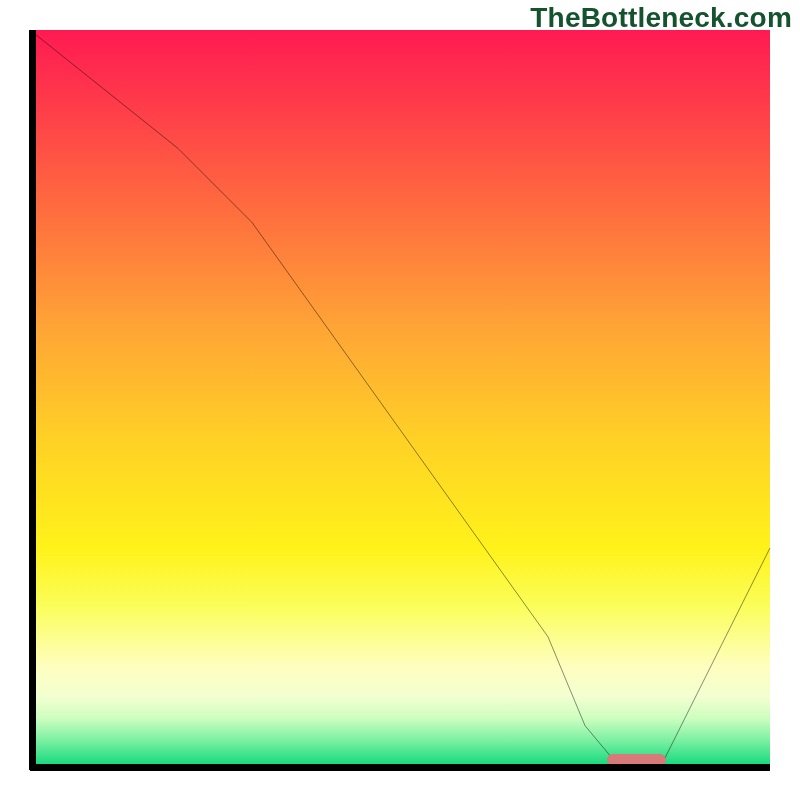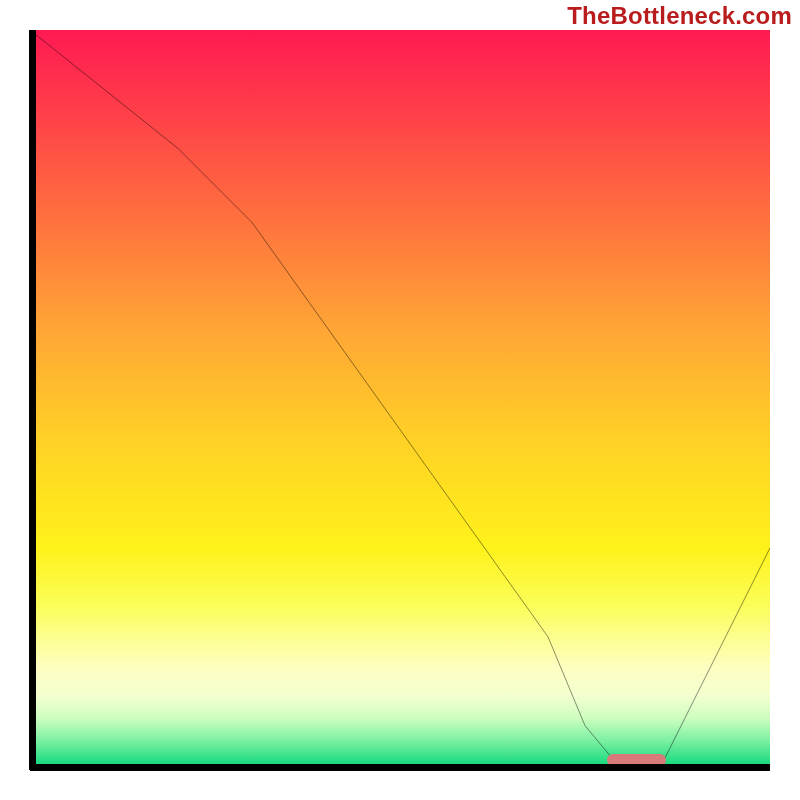--- a/index.html
+++ b/index.html
@@ -8,23 +8,23 @@
     position: relative;
     width: 800px;
     height: 800px;
     background: #fff;
   }
   .watermark {
     position: absolute;
     top: 2px;
     right: 8px;
     font-family: Arial, Helvetica, sans-serif;
-    font-size: 24px;
+    font-size: 28px;
     font-weight: 600;
-    color: #b91c1c;
+    color: #14532d;
     letter-spacing: 0.2px;
   }
   .plot {
     position: absolute;
     left: 30px;
     top: 30px;
     width: 740px;
     height: 740px;
   }
   

